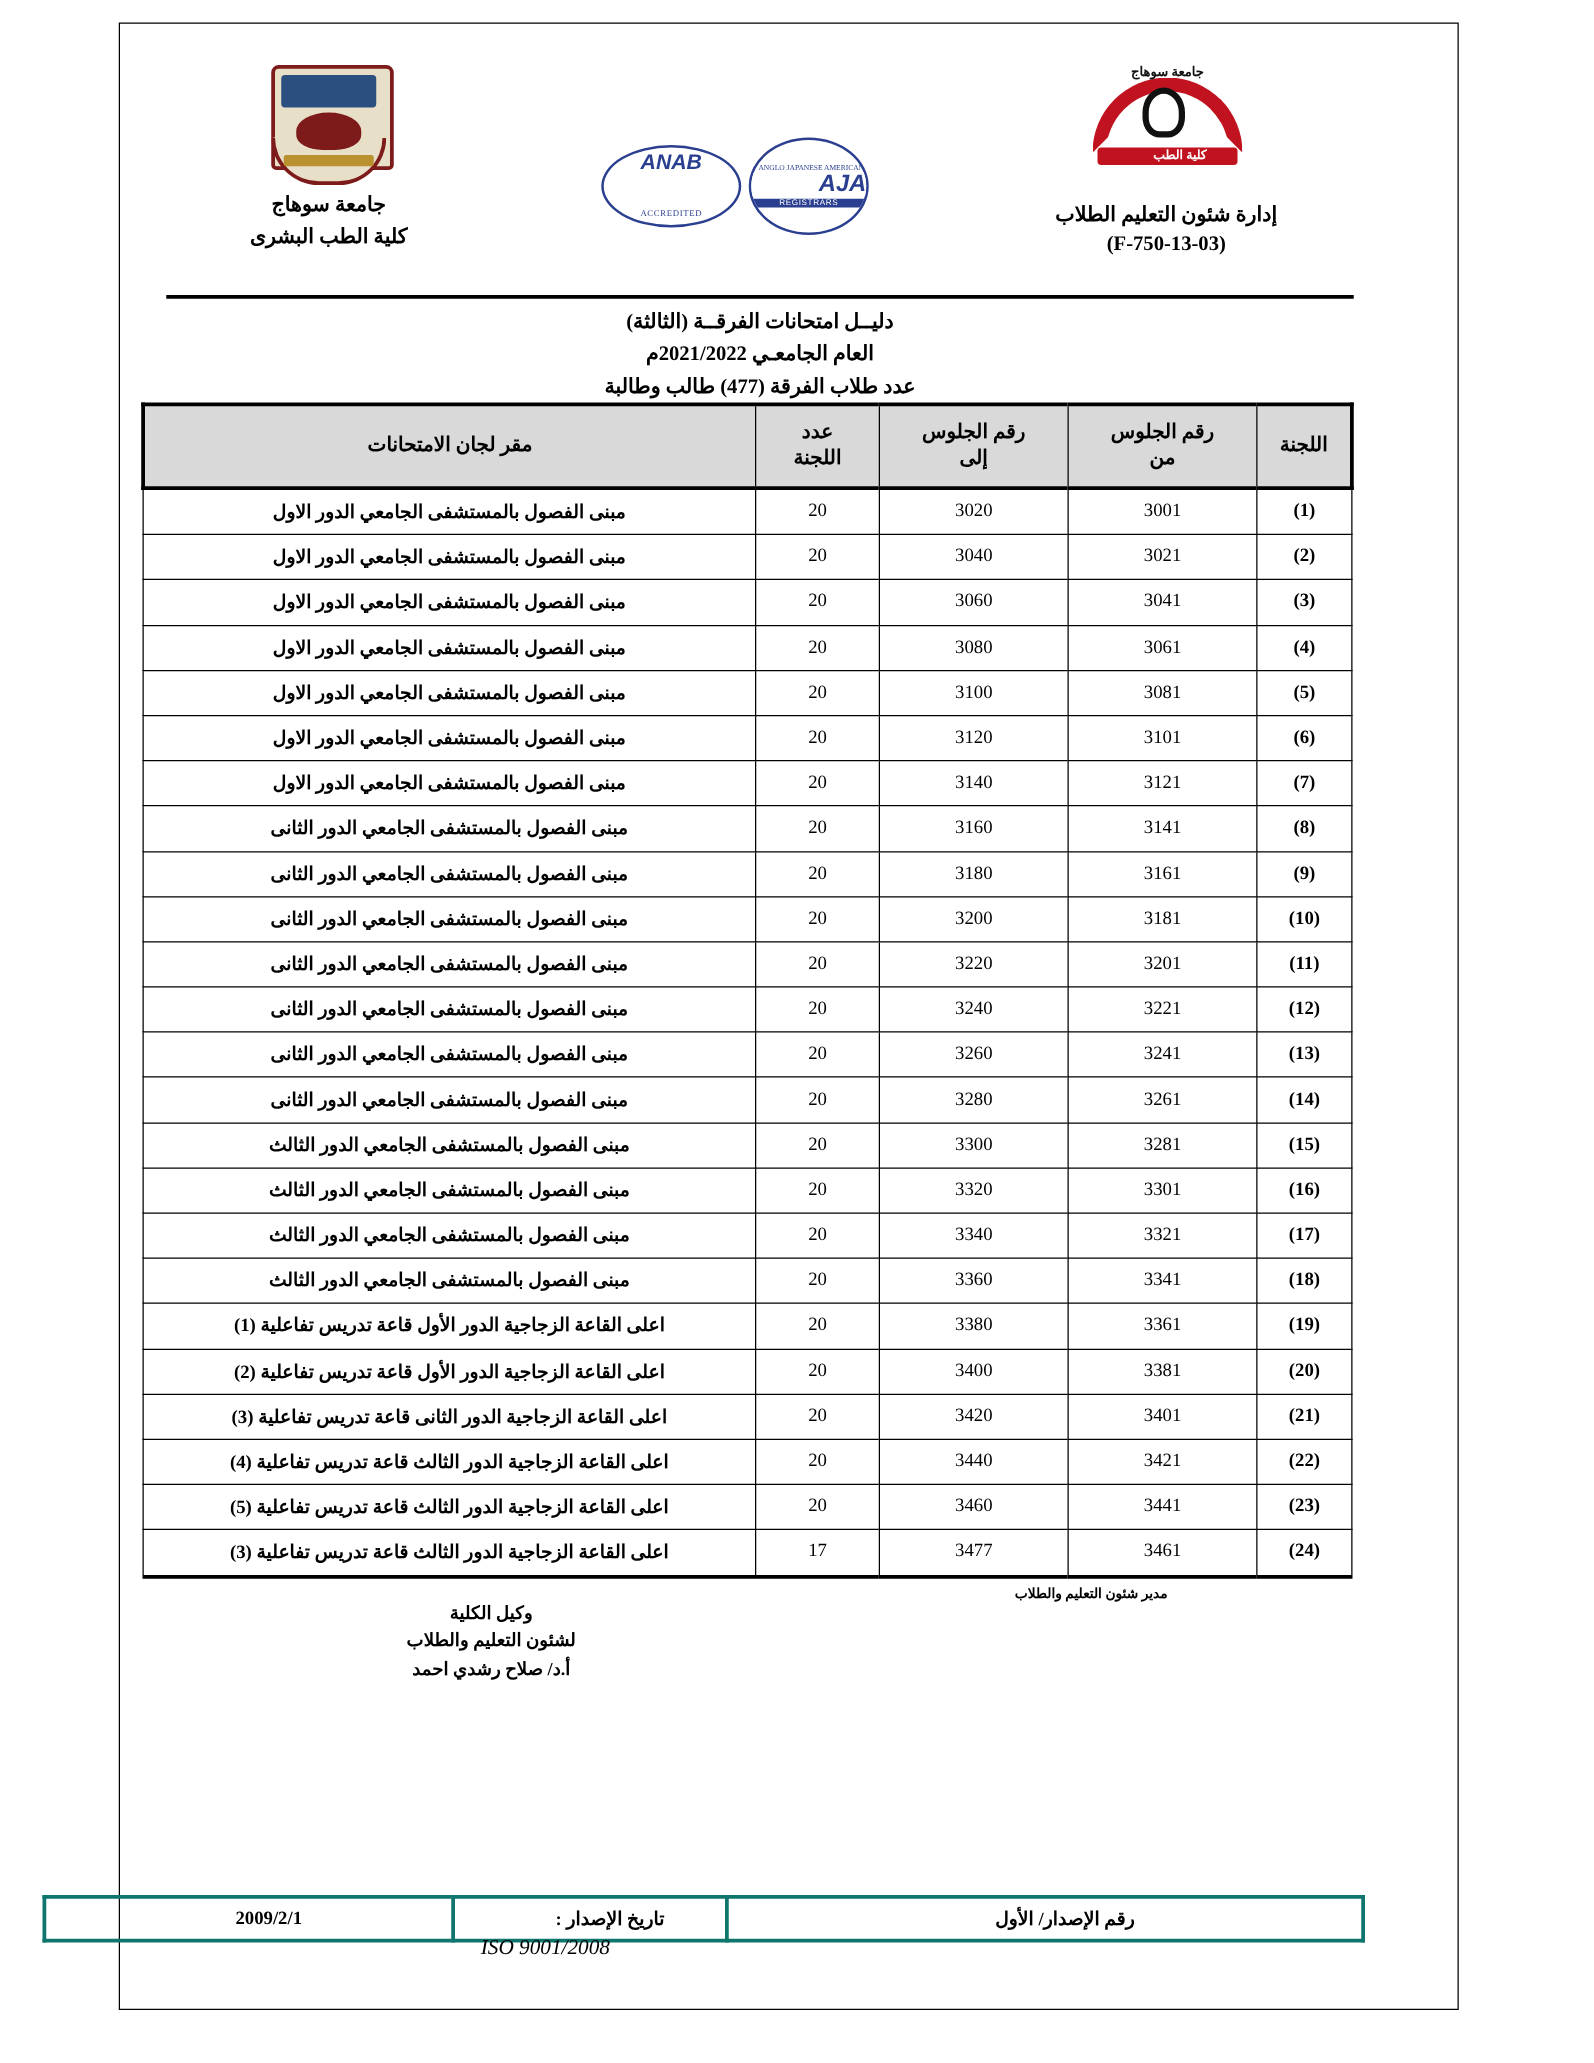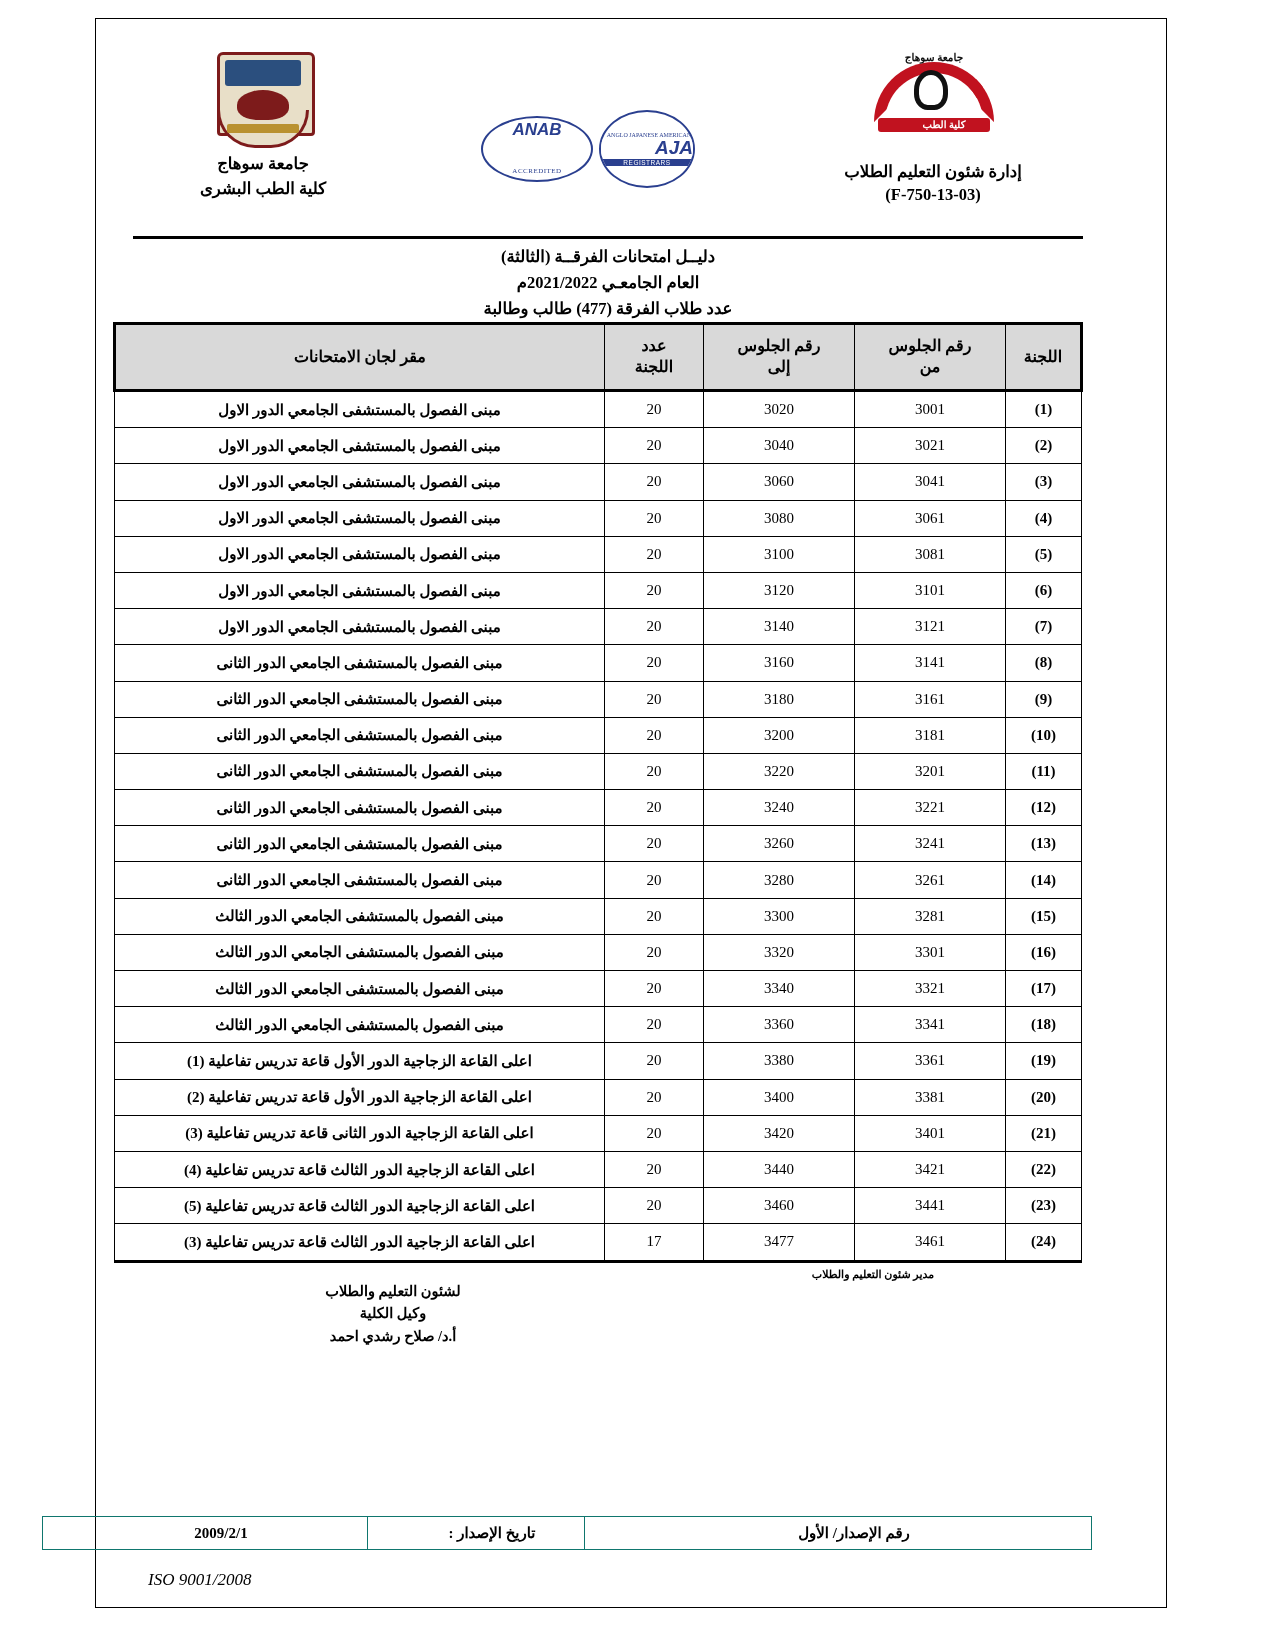--- a/index.html
+++ b/index.html
@@ -353,41 +353,40 @@
     width: 944px;
     direction: rtl;
   }
   table.footer-tbl {
     border-collapse: collapse;
     width: 944px;
     direction: rtl;
     table-layout: fixed;
   }
   table.footer-tbl td {
-    border: 1px solid #0f766e;
+    border: 3px solid #0f766e;
     height: 30px;
     font-size: 15px;
     font-weight: bold;
     text-align: center;
     vertical-align: middle;
     padding-left: 33px;
   }
   .f-issue { width: 472px; }
   .f-date { width: 290px; }
   .f-datelbl { width: 182px; }
   .iso-line {
     position: absolute;
     left: 148px;
     top: 1548px;
     width: 340px;
     direction: ltr;
-    text-align: left;
+    text-align: right;
     font-style: italic;
     font-size: 17px;
-    margin-top: 22px;
   }
 </style>
 </head>
 <body>
 
 <div class="page">
   <div class="page-border"></div>
 
   <div class="header">
     <div class="header-inner">
@@ -631,22 +630,22 @@
           </tr>
         </tbody>
     </table>
   </div>
 
   <div class="sig-row">
     <div class="sig-right">مدير شئون التعليم والطلاب</div>
     <div class="sig-left"></div>
   </div>
   <div class="sig-block2">
+    <div>وكيل الكلية</div>
     <div>لشئون التعليم والطلاب</div>
-    <div>وكيل الكلية</div>
     <div>أ.د/ صلاح رشدي احمد</div>
   </div>
 
   <div class="footer">
     <table class="footer-tbl">
       <tbody>
           <tr>
         <td class="f-issue">رقم الإصدار/ الأول</td>
         <td class="f-datelbl">تاريخ الإصدار :</td>
         <td class="f-date">2009/2/1</td>

